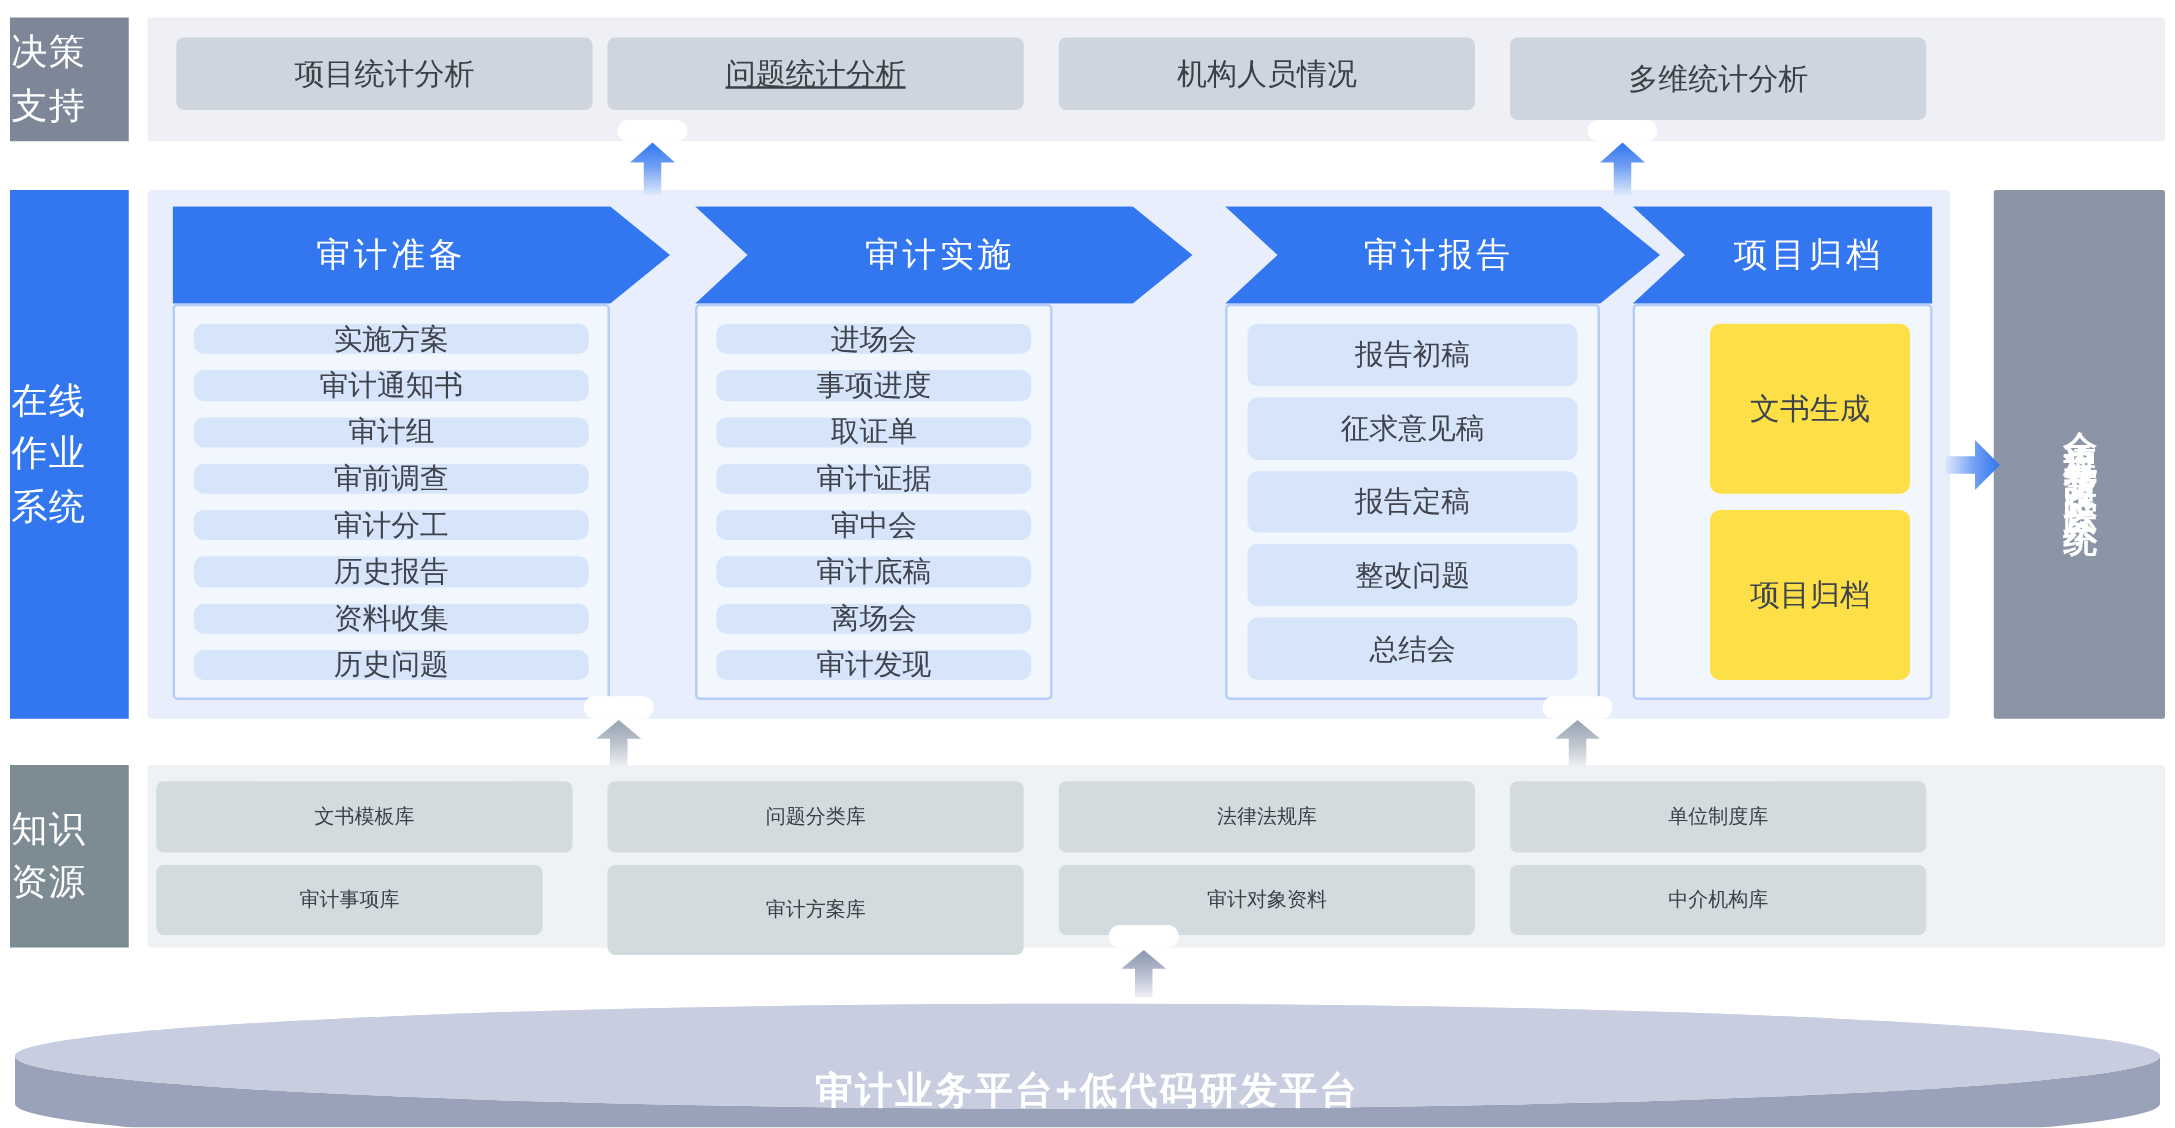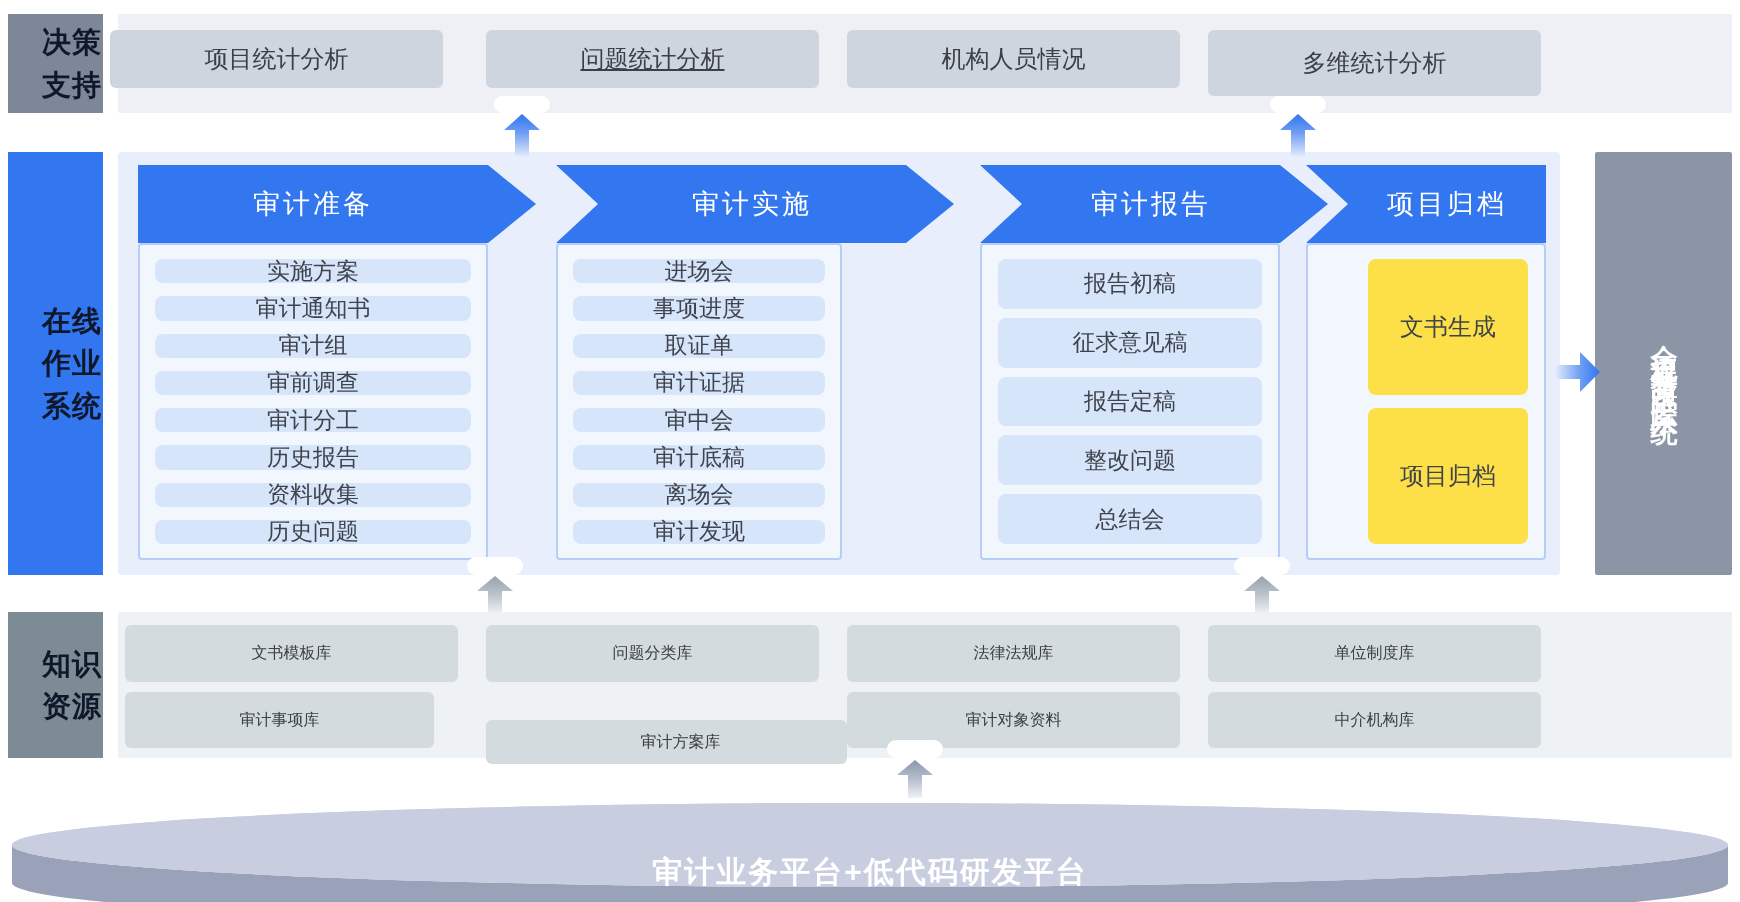--- a/index.html
+++ b/index.html
@@ -5,22 +5,22 @@
   html,body{margin:0;padding:0;}
   body{
     width:1740px;height:902px;position:relative;overflow:hidden;
     background:#ffffff;
     font-family:"Liberation Sans","DejaVu Sans",sans-serif;
     -webkit-font-smoothing:antialiased;
   }
   .abs{position:absolute;}
   
   .rail-label{
-    display:flex;align-items:center;justify-content:flex-end;text-align:center;
-    color:#0f172a;font-weight:bold;font-size:29px;line-height:1.45;
+    display:flex;align-items:center;justify-content:flex-start;text-align:center;
+    color:#ffffff;font-weight:normal;font-size:29px;line-height:1.45;
     letter-spacing:1px;
   }
   .rail-label .wrap2{width:62px;word-break:break-all;}
   
   .strip{background:#eef0f5;border-radius:2px;}
   .tbox{
     background:#ced5df;border-radius:6px;color:#3b4047;font-size:24px;
     display:flex;align-items:center;justify-content:center;
   }
   .kbox{
@@ -71,21 +71,21 @@
 </style>
 </head>
 <body>
 
 <div class="abs rail-label" style="left:8px;top:14px;width:95px;height:99px;background:#7d8798;">
   <div class="wrap2">决策支持</div>
 </div>
 
 <div class="abs strip" style="left:118px;top:14px;width:1614px;height:99px;"></div>
 
-<div class="abs tbox" style="left:110px;top:30px;width:333px;height:58px;">项目统计分析</div>
+<div class="abs tbox" style="left:141px;top:30px;width:333px;height:58px;">项目统计分析</div>
 <div class="abs tbox" style="left:486px;top:30px;width:333px;height:58px;text-decoration:underline;">问题统计分析</div>
 <div class="abs tbox" style="left:847px;top:30px;width:333px;height:58px;">机构人员情况</div>
 <div class="abs tbox" style="left:1208px;top:30px;width:333px;height:66px;">多维统计分析</div>
 
 <div class="abs slot" style="left:494px;top:96px;width:56px;height:17px;"></div>
 <div class="abs slot" style="left:1270px;top:96px;width:56px;height:17px;"></div>
 
 <svg class="abs arrow-svg" style="left:504px;top:114px;" width="36" height="42" viewBox="0 0 36 42">
   <defs>
       <linearGradient id="gba" x1="0" y1="0" x2="0" y2="1">
@@ -216,21 +216,21 @@
 </div>
 
 <div class="abs strip" style="left:118px;top:612px;width:1614px;height:146px;background:#eef2f5;"></div>
 
 <div class="abs kbox" style="left:125px;top:625px;width:333px;height:57px;">文书模板库</div>
 <div class="abs kbox" style="left:486px;top:625px;width:333px;height:57px;">问题分类库</div>
 <div class="abs kbox" style="left:847px;top:625px;width:333px;height:57px;">法律法规库</div>
 <div class="abs kbox" style="left:1208px;top:625px;width:333px;height:57px;">单位制度库</div>
 
 <div class="abs kbox" style="left:125px;top:692px;width:309px;height:56px;">审计事项库</div>
-<div class="abs kbox" style="left:486px;top:720px;width:333px;height:44px;padding-left:28px;">审计方案库</div>
+<div class="abs kbox" style="left:486px;top:692px;width:333px;height:72px;">审计方案库</div>
 <div class="abs kbox" style="left:847px;top:692px;width:333px;height:56px;">审计对象资料</div>
 <div class="abs kbox" style="left:1208px;top:692px;width:333px;height:56px;">中介机构库</div>
 
 <div class="abs slot" style="left:887px;top:740px;width:56px;height:18px;"></div>
 <svg class="abs arrow-svg" style="left:897px;top:760px;" width="36" height="38" viewBox="0 0 36 38">
   <defs>
       <linearGradient id="ggc" x1="0" y1="0" x2="0" y2="1">
     <stop offset="0" stop-color="#8c97ad"></stop>
         <stop offset="0.5" stop-color="#b6bdcd"></stop>
         <stop offset="1" stop-color="#f0f1f6"></stop>

